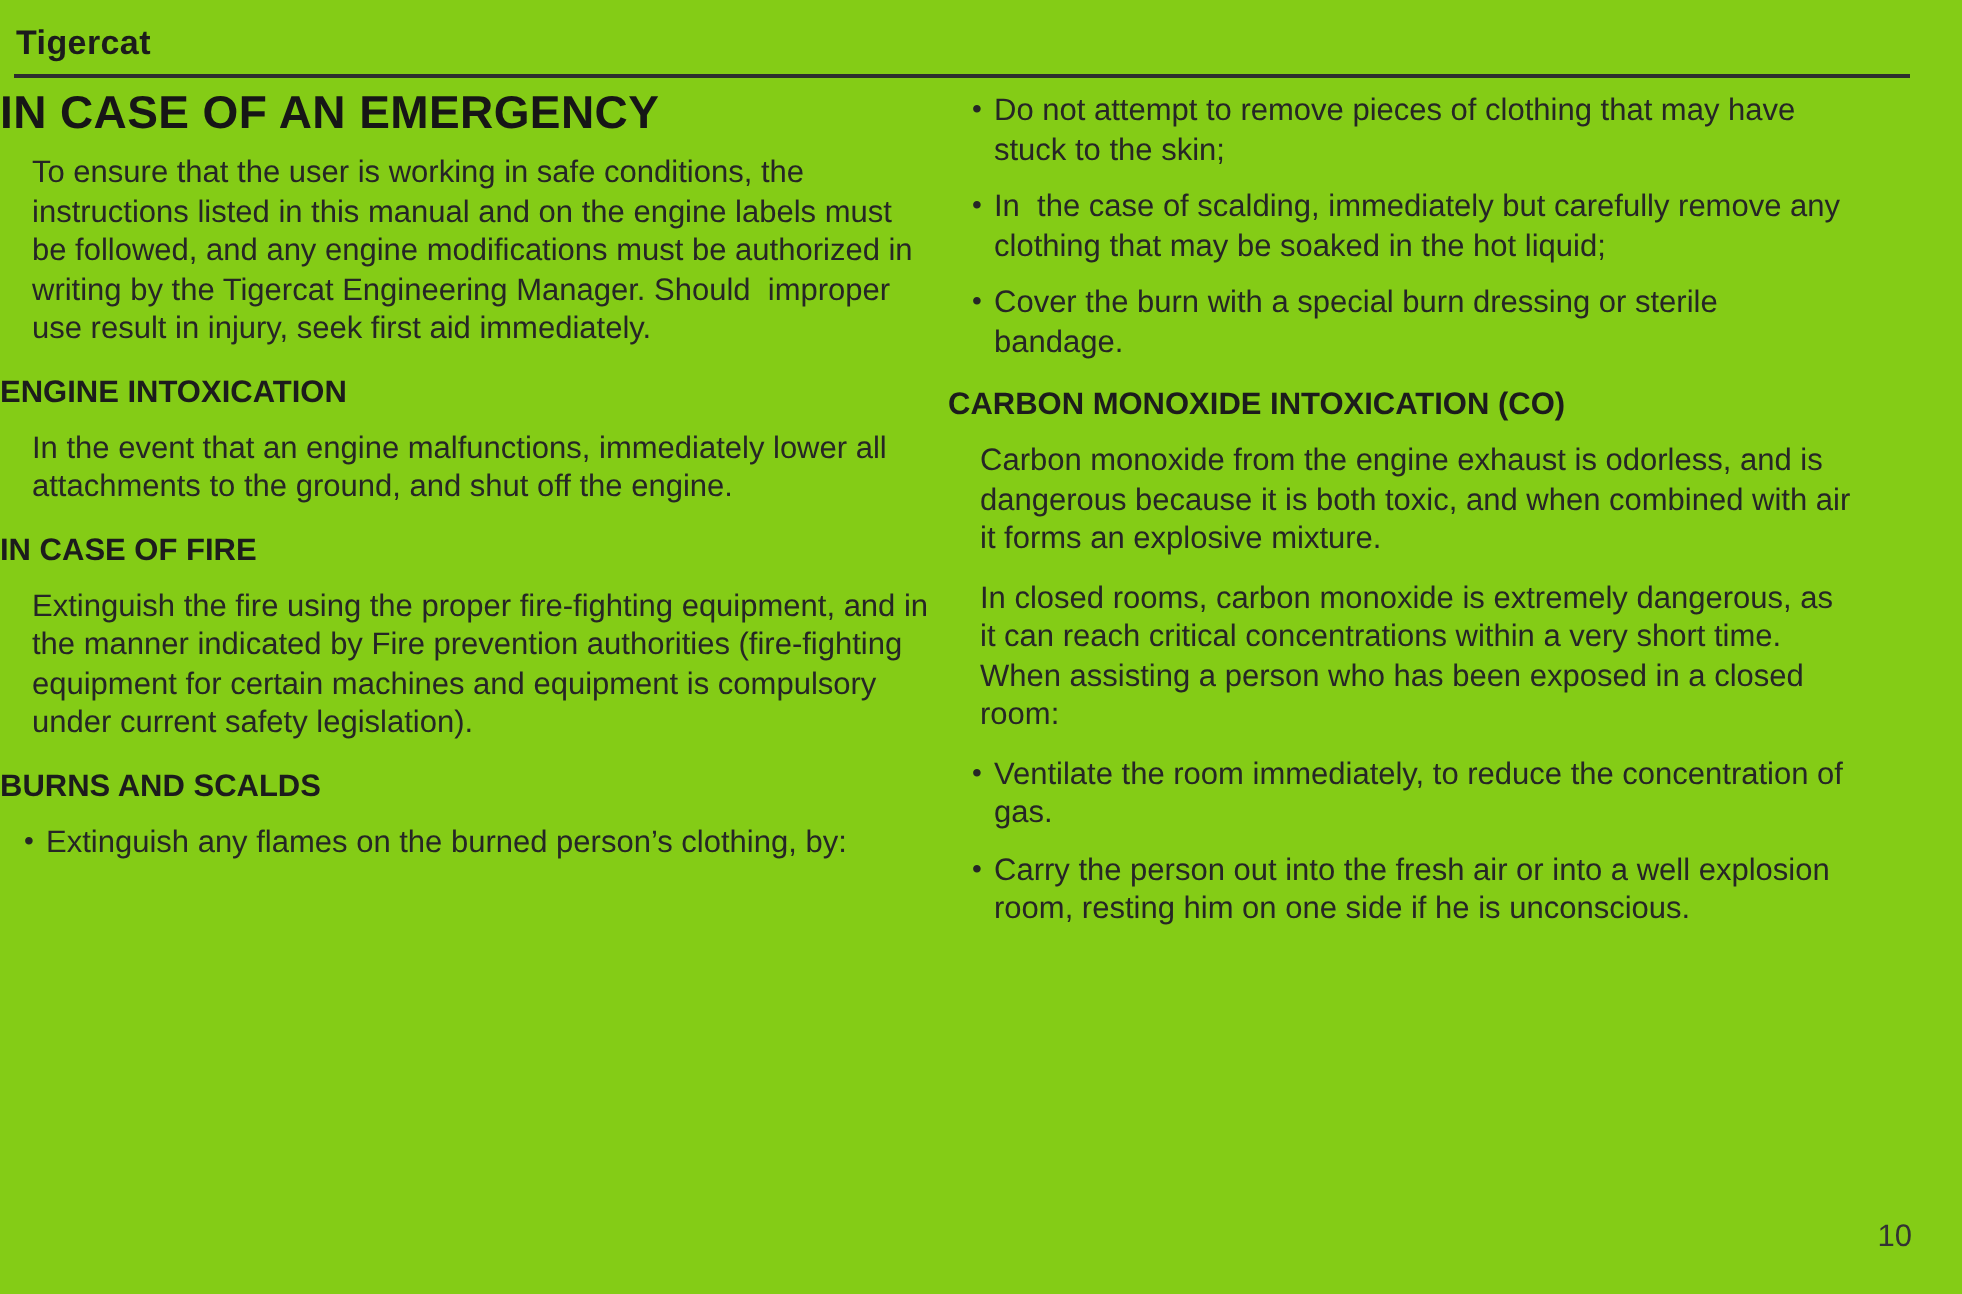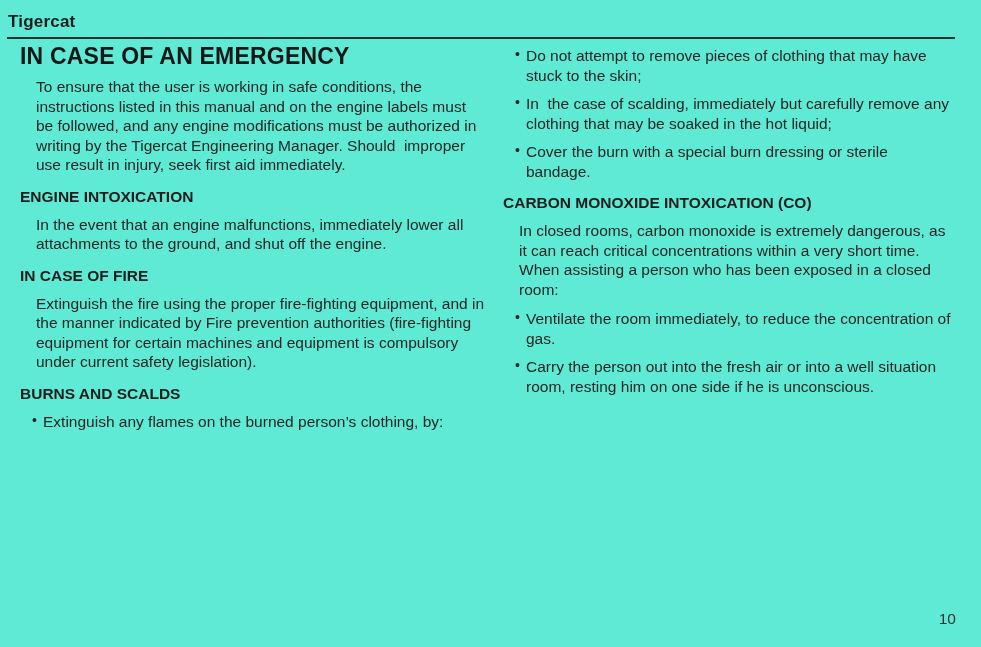--- a/index.html
+++ b/index.html
@@ -4,21 +4,21 @@
 <style>
   html, body {
     margin: 0;
     padding: 0;
     background: #ffffff;
   }
   .page {
     position: relative;
     width: 981px;
     height: 647px;
-    background: #5eead4;
+    background: #84cc16;
     font-family: "Liberation Sans", sans-serif;
     color: #262626;
     overflow: hidden;
   }
   .brand {
     position: absolute;
     left: 8px;
     top: 12px;
     font-size: 17px;
     font-weight: bold;
@@ -33,25 +33,25 @@
     height: 2px;
     background: #2e2e2e;
   }
   .col {
     position: absolute;
     top: 44px;
     font-size: 15.5px;
     line-height: 19.5px;
   }
   .col-left {
-    left: 20px;
+    left: 0;
     width: 466px;
   }
   .col-right {
-    left: 503px;
+    left: 474px;
     width: 452px;
   }
   h1.doc-title {
     margin: 0 0 9px 0;
     font-size: 23px;
     line-height: 24px;
     font-weight: bold;
     color: #161616;
     letter-spacing: 0.2px;
     white-space: pre-wrap;
@@ -141,27 +141,28 @@
       </li>
       <li>
         <span class="li-text">In  the case of scalding, immediately but carefully remove any clothing that may be soaked in the hot liquid;</span>
       </li>
       <li>
         <span class="li-text">Cover the burn with a special burn dressing or sterile bandage.</span>
       </li>
     </ul>
 
     <h2 class="sec">CARBON MONOXIDE INTOXICATION (CO)</h2>
+    <p class="para">Carbon monoxide from the engine exhaust is odorless, and is dangerous because it is both toxic, and when combined with air it forms an explosive mixture.</p>
     <p class="para">In closed rooms, carbon monoxide is extremely dangerous, as it can reach critical concentrations within a very short time. When assisting a person who has been exposed in a closed room:</p>
 
     <ul class="blist">
       <li>
         <span class="li-text">Ventilate the room immediately, to reduce the concentration of gas.</span>
       </li>
       <li>
-        <span class="li-text">Carry the person out into the fresh air or into a well situation room, resting him on one side if he is unconscious.</span>
+        <span class="li-text">Carry the person out into the fresh air or into a well explosion room, resting him on one side if he is unconscious.</span>
       </li>
     </ul>
   </div>
 
   <div class="page-number">10</div>
 
 </div>
 
 </body></html>

